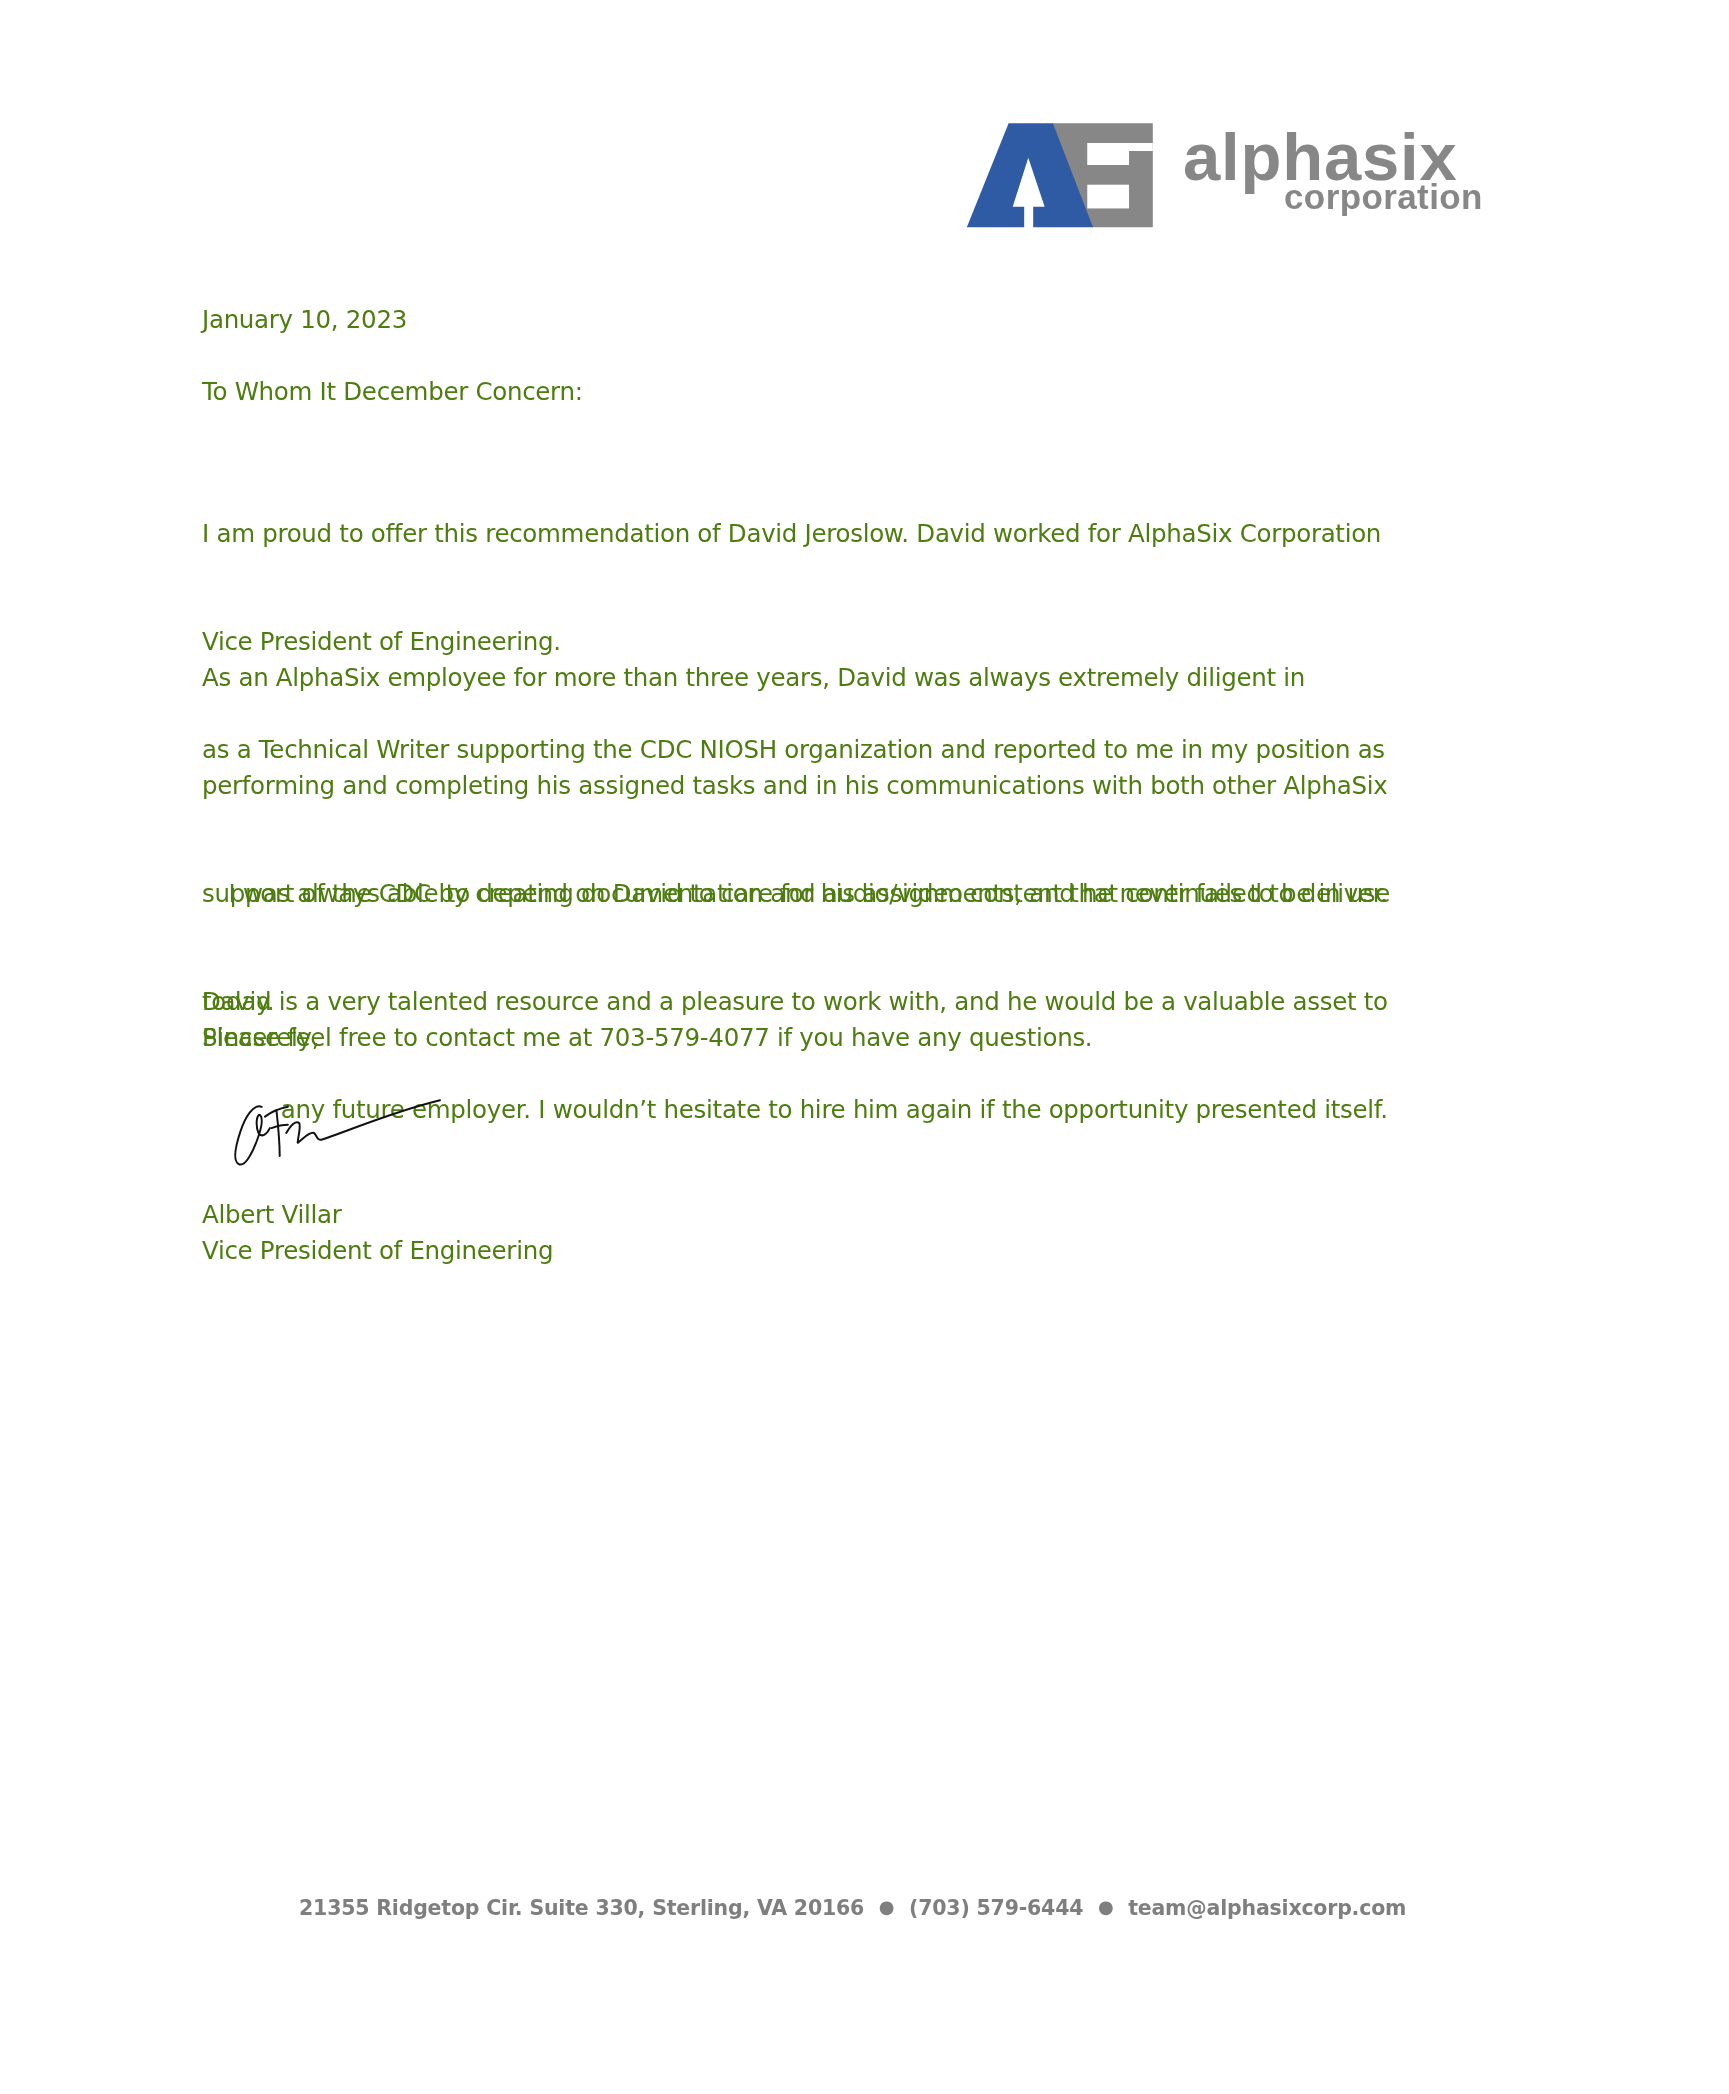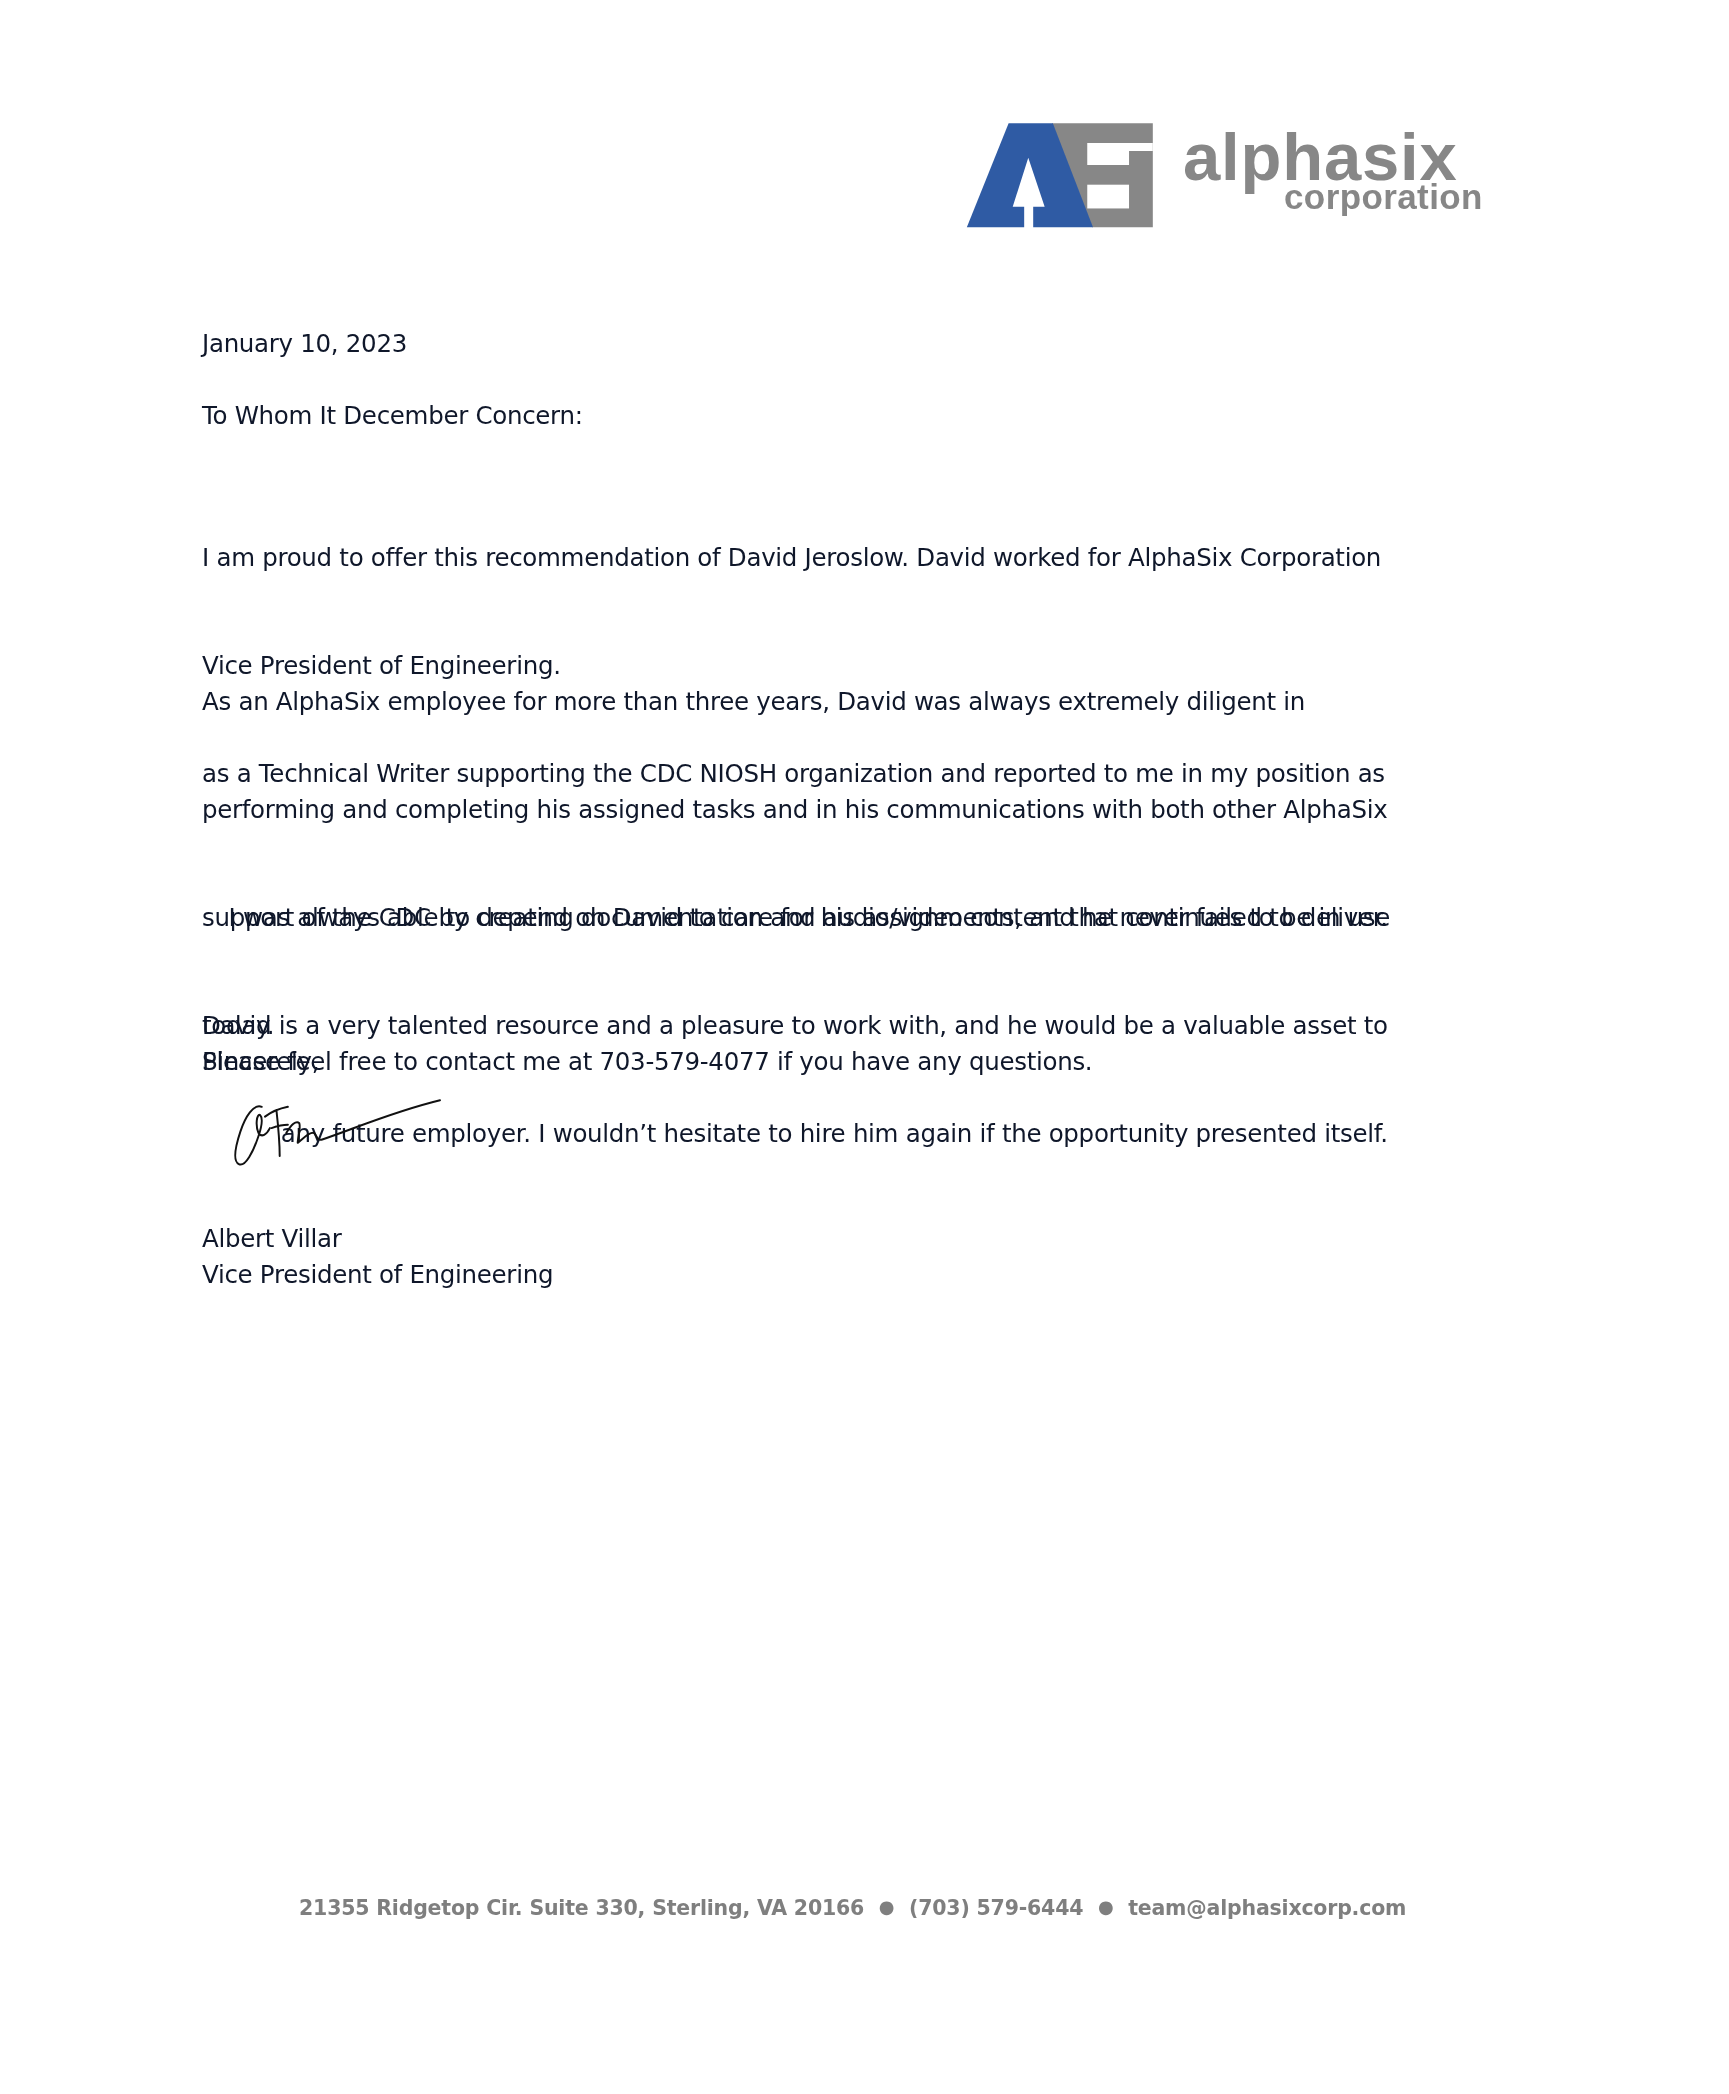--- a/index.html
+++ b/index.html
@@ -17,23 +17,22 @@
   .logo-sub {
     position: absolute; left: 327px; top: 64px;
     font-family: "Liberation Sans", sans-serif; font-weight: bold;
     color: #878787; font-size: 35px; letter-spacing: 0.4px; line-height: 1;
     white-space: nowrap;
   }
 
   .text {
     position: absolute; left: 202px;
     font-family: "DejaVu Sans", sans-serif; font-size: 24.5px;
-    color: #0f172a; line-height: 36px; white-space: pre;
+    color: #4d7c0f; line-height: 36px; white-space: pre;
     letter-spacing: -0.3px;
-    margin-top: 24px;
   }
   .line { display: block; height: 36px; }
 
   .signature { position: absolute; left: 229px; top: 1092px; width: 229px; height: 82px; }
 
   .footer {
     position: absolute; left: 299px; top: 1896px; width: 1129px;
     font-family: "DejaVu Sans", sans-serif; font-size: 20.5px;
     color: #7f7f7f; white-space: nowrap; letter-spacing: -0.2px; font-weight: bold;
   }

